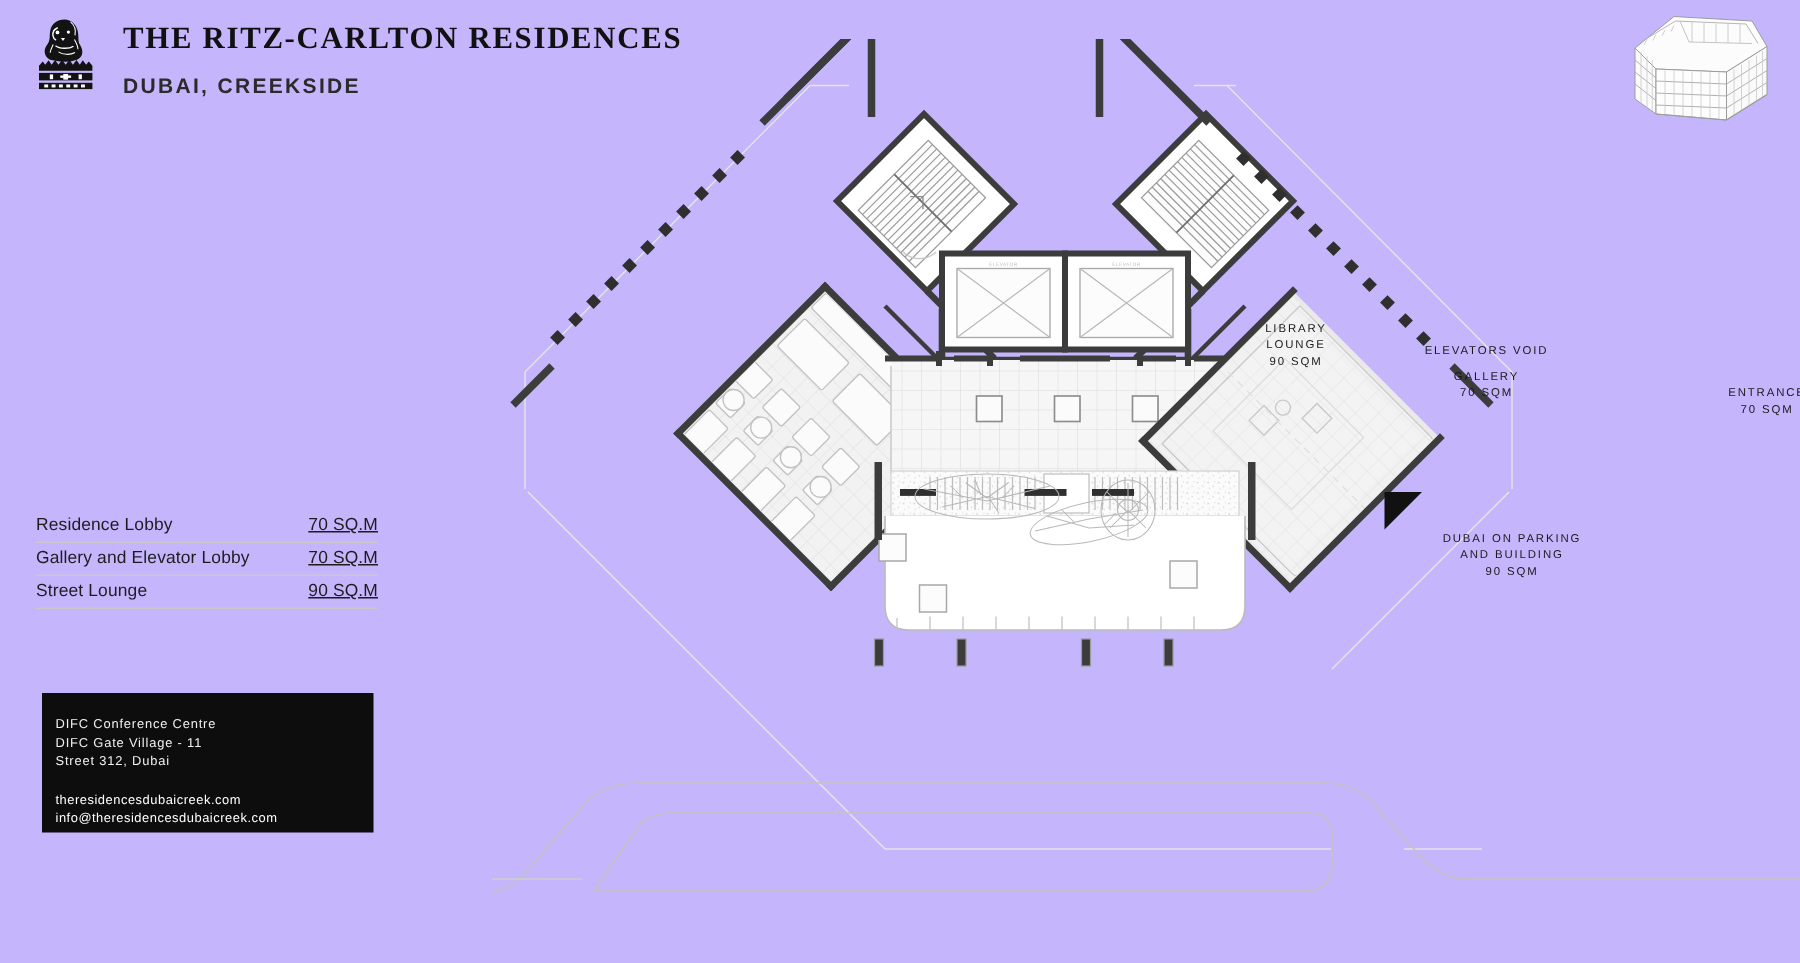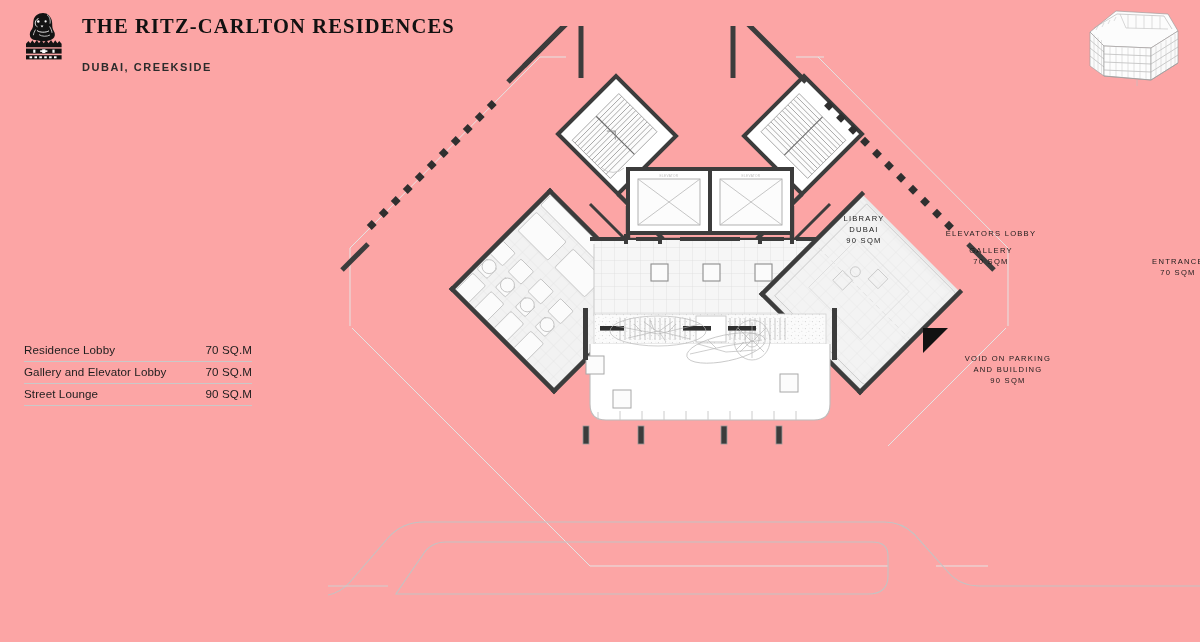--- a/index.html
+++ b/index.html
@@ -8,21 +8,21 @@
     background: #ffffff;
   }
   body {
     font-family: "Liberation Sans", sans-serif;
     -webkit-font-smoothing: antialiased;
   }
   #page {
     position: relative;
     width: 1200px;
     height: 642px;
-    background: #fca5a5;
+    background: #c4b5fd;
     overflow: hidden;
   }
 
   
   #brand {
     position: absolute;
     left: 14px;
     top: 8px;
     width: 420px;
     height: 62px;
@@ -42,23 +42,23 @@
   #brand-title {
     font-family: "Liberation Serif", serif;
     font-weight: bold;
     font-size: 20.5px;
     letter-spacing: 1.15px;
     color: #111111;
     white-space: nowrap;
     line-height: 1.05;
   }
   #brand-sub {
-    margin-top: 23px;
+    margin-top: 11px;
     font-family: "Liberation Sans", sans-serif;
-    font-size: 11px;
+    font-size: 14px;
     font-weight: 600;
     letter-spacing: 1.55px;
     color: #2b2b2b;
     white-space: nowrap;
   }
 
   
   #title-block {
     position: absolute;
     left: 28px;
@@ -106,20 +106,21 @@
   .area-name {
     font-size: 11.6px;
     color: #1d1d1d;
     letter-spacing: 0.1px;
   }
   .area-value {
     font-size: 11.6px;
     color: #1d1d1d;
     letter-spacing: 0.1px;
     white-space: nowrap;
+    text-decoration: underline;
   }
 
   
   #contact-box {
     position: absolute;
     left: 28px;
     top: 462px;
     width: 221px;
     height: 93px;
     background: #0d0d0d;
@@ -242,20 +243,31 @@
     <div class="area-row">
       <span class="area-name">Gallery and Elevator Lobby</span>
       <span class="area-value">70 SQ.M</span>
     </div>
     <div class="area-row">
       <span class="area-name">Street Lounge</span>
       <span class="area-value">90 SQ.M</span>
     </div>
   </div>
 
+  <div id="contact-box">
+    <div id="contact-inner">
+      <div class="contact-line">DIFC Conference Centre</div>
+      <div class="contact-line">DIFC Gate Village - 11</div>
+      <div class="contact-line">Street 312, Dubai</div>
+      <div id="contact-web">
+        <span class="contact-link">theresidencesdubaicreek.com</span>
+        <span class="contact-link">info@theresidencesdubaicreek.com</span>
+      </div>
+    </div>
+  </div>
 
   <div id="building-thumb">
     <svg viewBox="0 0 118 86" width="118" height="86" aria-hidden="true">
       <g fill="none" stroke="#9a9a9a" stroke-width="0.65">
 
         <path d="M14 30 L40 9 L92 12 L102 29 L75 46 L28 44 Z" fill="#fcfcfc"></path>
         <path d="M18 26 L41 12 L88 14 L96 27" stroke="#b4b4b4"></path>
         <path d="M44 12 L50 26 L92 27" stroke="#c2c2c2"></path>
 
         <path d="M14 30 L14 64 L28 74 L28 44 Z" fill="#fbfbfb"></path>
@@ -620,37 +632,37 @@
         <path d="M68 568 L540 568 Q560 568 560 550 L560 530 Q560 516 544 516
                  L118 516 Q102 516 94 530 L76 556 Q68 568 68 568 Z"></path>
       </g>
 
       <path d="M-40 560 L60 560" stroke="#cfcfcf" stroke-width="1" fill="none"></path>
 
     </svg>
 
     <div class="plan-label" id="label-library">
       <div>LIBRARY</div>
-      <div>DUBAI</div>
+      <div>LOUNGE</div>
       <div>90 SQM</div>
     </div>
 
-    <div class="plan-label" id="label-elev">ELEVATORS LOBBY</div>
+    <div class="plan-label" id="label-elev">ELEVATORS VOID</div>
 
     <div class="plan-label" id="label-gallery">
       <div>GALLERY</div>
       <div>70 SQM</div>
     </div>
 
     <div class="plan-label" id="label-entrance">
       <div>ENTRANCE</div>
       <div>70 SQM</div>
     </div>
 
     <div class="plan-label" id="label-void">
-      <div>VOID ON PARKING</div>
+      <div>DUBAI ON PARKING</div>
       <div>AND BUILDING</div>
       <div>90 SQM</div>
     </div>
 
   </div>
 
 </div>
 
 </body></html>

